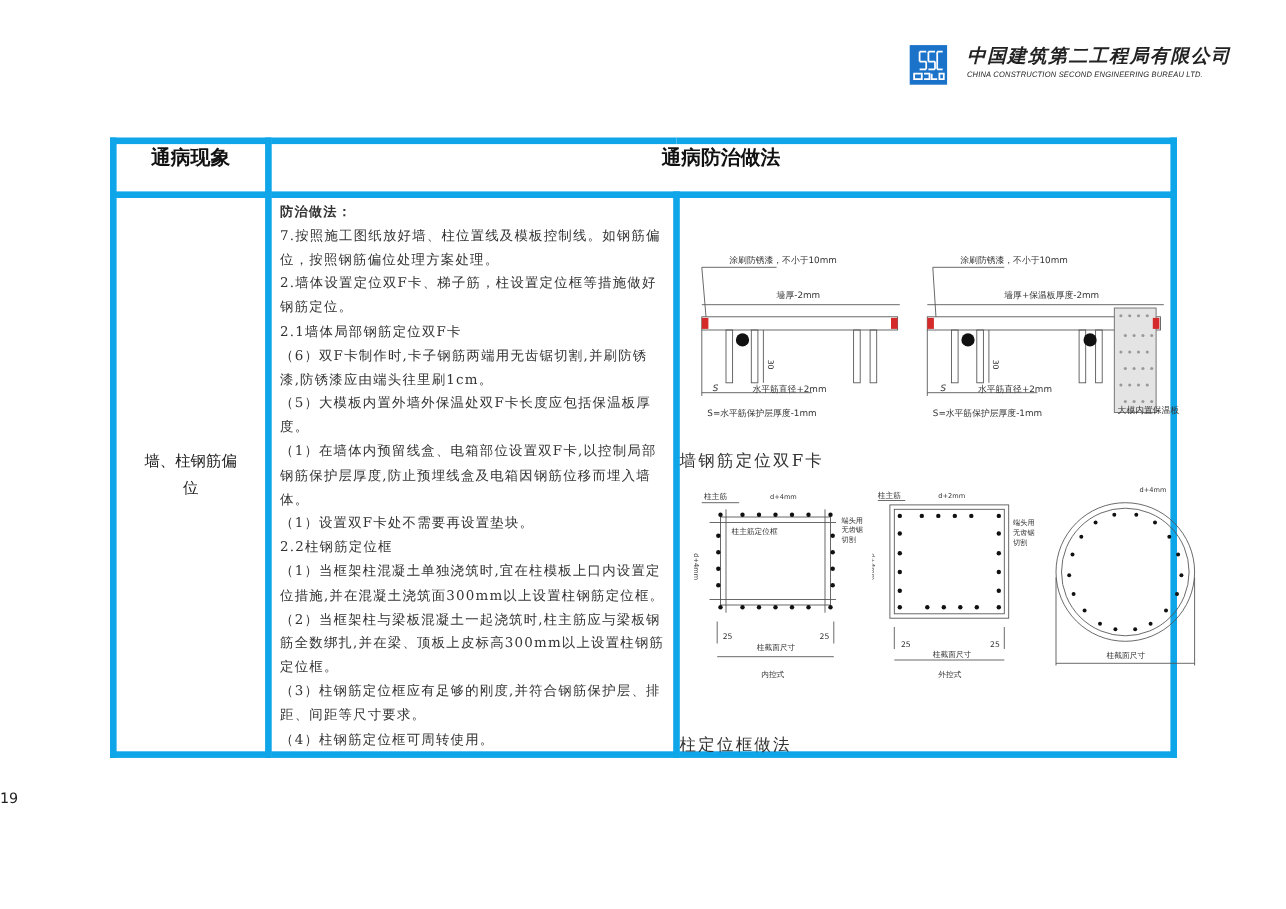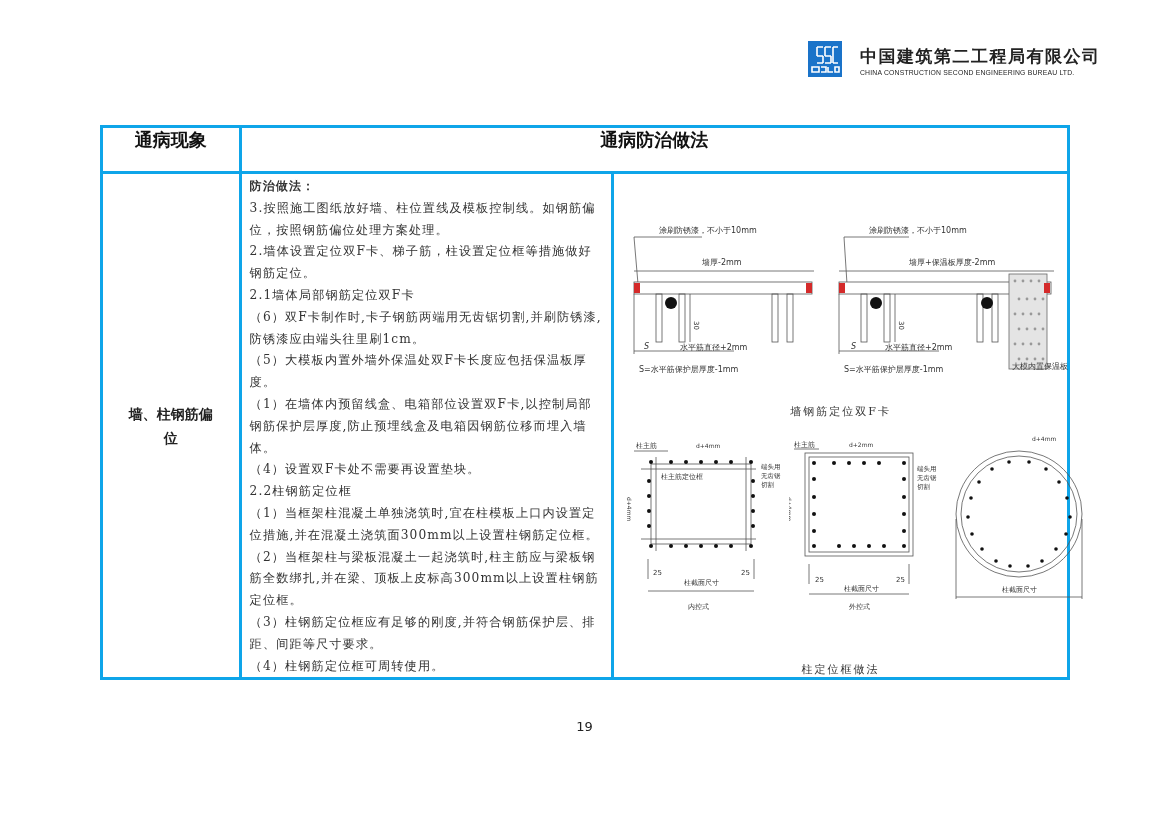--- a/index.html
+++ b/index.html
@@ -1,40 +1,40 @@
 <!DOCTYPE html>
 <html><head>
 <meta charset="utf-8">
 <style>
   html, body { margin:0; padding:0; background:#ffffff; }
   body { width:1169px; height:826px; position:relative; overflow:hidden;
          font-family:"DejaVu Serif", serif; color:#222; }
-  .logo-wrap { position:absolute; left:808px; top:41px; display:flex; align-items:flex-end; }
+  .logo-wrap { position:absolute; left:827px; top:41px; display:flex; align-items:flex-start;font-style:italic; }
   .logo-mark { width:34px; height:36px; background:#1a73c9; position:relative; }
   .logo-mark svg { position:absolute; left:0; top:0; }
   .logo-text { margin-left:18px; }
   .logo-cn { font-family:"DejaVu Sans", sans-serif; font-weight:bold; font-size:17px; letter-spacing:1.5px; color:#222; line-height:20px; }
   .logo-en { font-family:"Liberation Sans", sans-serif; font-size:7.2px; color:#222; letter-spacing:0.2px; transform:scaleX(0.95); transform-origin:left; margin-top:2px; white-space:nowrap; }
 
   table.main { position:absolute; left:100px; top:125px; width:970px; border-collapse:collapse; }
-  table.main td { border:3px solid #0ea5e9; padding:0; vertical-align:top; }
+  table.main td { border:6px solid #0ea5e9; padding:0; vertical-align:top; }
   .hdr td { height:43px; vertical-align:middle; text-align:center;
             font-family:"DejaVu Sans", sans-serif; font-weight:bold; font-size:18px; color:#111; }
   .col1 { width:103px; }
   .col2 { width:377px; }
   .col3 { width:488px; }
   .rowlabel { vertical-align:middle !important; text-align:center;
-              font-family:"DejaVu Sans", sans-serif; font-weight:bold; font-size:14px; line-height:24px; padding:0 19px !important; }
+              font-family:"DejaVu Sans", sans-serif; font-weight:normal; font-size:14px; line-height:24px; padding:0 19px !important; }
   .txt { padding:2px 8px 0 8px !important; font-size:12.2px; line-height:21.8px; letter-spacing:1.1px; color:#333; }
   .txt .ttl { font-family:"DejaVu Sans", sans-serif; font-weight:bold; font-size:12px; }
   .txt p { margin:0; }
   .figcell { position:relative; height:497px; }
   .fig { position:absolute; }
-  .cap { position:absolute; width:100%; text-align:center; font-size:11px; letter-spacing:2px; color:#333; }
-  .pagenum { position:absolute; top:719px; left:0; width:1169px; text-align:center;
+  .cap { position:absolute; width:100%; text-align:left; font-size:15px; letter-spacing:2px; color:#333; }
+  .pagenum { position:absolute; top:719px; left:0; width:1169px; text-align:left;
              font-family:"DejaVu Sans", sans-serif; font-size:13px; color:#222; }
   svg text { font-family:"DejaVu Sans", sans-serif; }
 </style>
 </head>
 <body>
 
 <div class="logo-wrap">
   <div class="logo-mark">
     <svg width="34" height="36" viewBox="0 0 34 36">
       <g fill="none" stroke="#fff" stroke-width="1.6">
@@ -54,27 +54,27 @@
 <table class="main">
   <tbody>
       <tr class="hdr">
     <td class="col1">通病现象</td>
     <td colspan="2">通病防治做法</td>
   </tr>
   <tr>
     <td class="col1 rowlabel">墙、柱钢筋偏位</td>
     <td class="col2 txt">
       <p class="ttl">防治做法：</p>
-      <p>3.按照施工图纸放好墙、柱位置线及模板控制线。如钢筋偏位，按照钢筋偏位处理方案处理。</p>
+      <p>7.按照施工图纸放好墙、柱位置线及模板控制线。如钢筋偏位，按照钢筋偏位处理方案处理。</p>
       <p>2.墙体设置定位双F卡、梯子筋，柱设置定位框等措施做好钢筋定位。</p>
       <p>2.1墙体局部钢筋定位双F卡</p>
       <p>（6）双F卡制作时,卡子钢筋两端用无齿锯切割,并刷防锈漆,防锈漆应由端头往里刷1cm。</p>
       <p>（5）大模板内置外墙外保温处双F卡长度应包括保温板厚度。</p>
       <p>（1）在墙体内预留线盒、电箱部位设置双F卡,以控制局部钢筋保护层厚度,防止预埋线盒及电箱因钢筋位移而埋入墙体。</p>
-      <p>（4）设置双F卡处不需要再设置垫块。</p>
+      <p>（1）设置双F卡处不需要再设置垫块。</p>
       <p>2.2柱钢筋定位框</p>
       <p>（1）当框架柱混凝土单独浇筑时,宜在柱模板上口内设置定位措施,并在混凝土浇筑面300mm以上设置柱钢筋定位框。</p>
       <p>（2）当框架柱与梁板混凝土一起浇筑时,柱主筋应与梁板钢筋全数绑扎,并在梁、顶板上皮标高300mm以上设置柱钢筋定位框。</p>
       <p>（3）柱钢筋定位框应有足够的刚度,并符合钢筋保护层、排距、间距等尺寸要求。</p>
       <p>（4）柱钢筋定位框可周转使用。</p>
     </td>
     <td class="col3 figcell">
 
       <svg class="fig" style="left:10px;top:45px;" width="195" height="165" viewBox="0 0 195 165">
         <g stroke="#555" stroke-width="0.8" fill="none">

